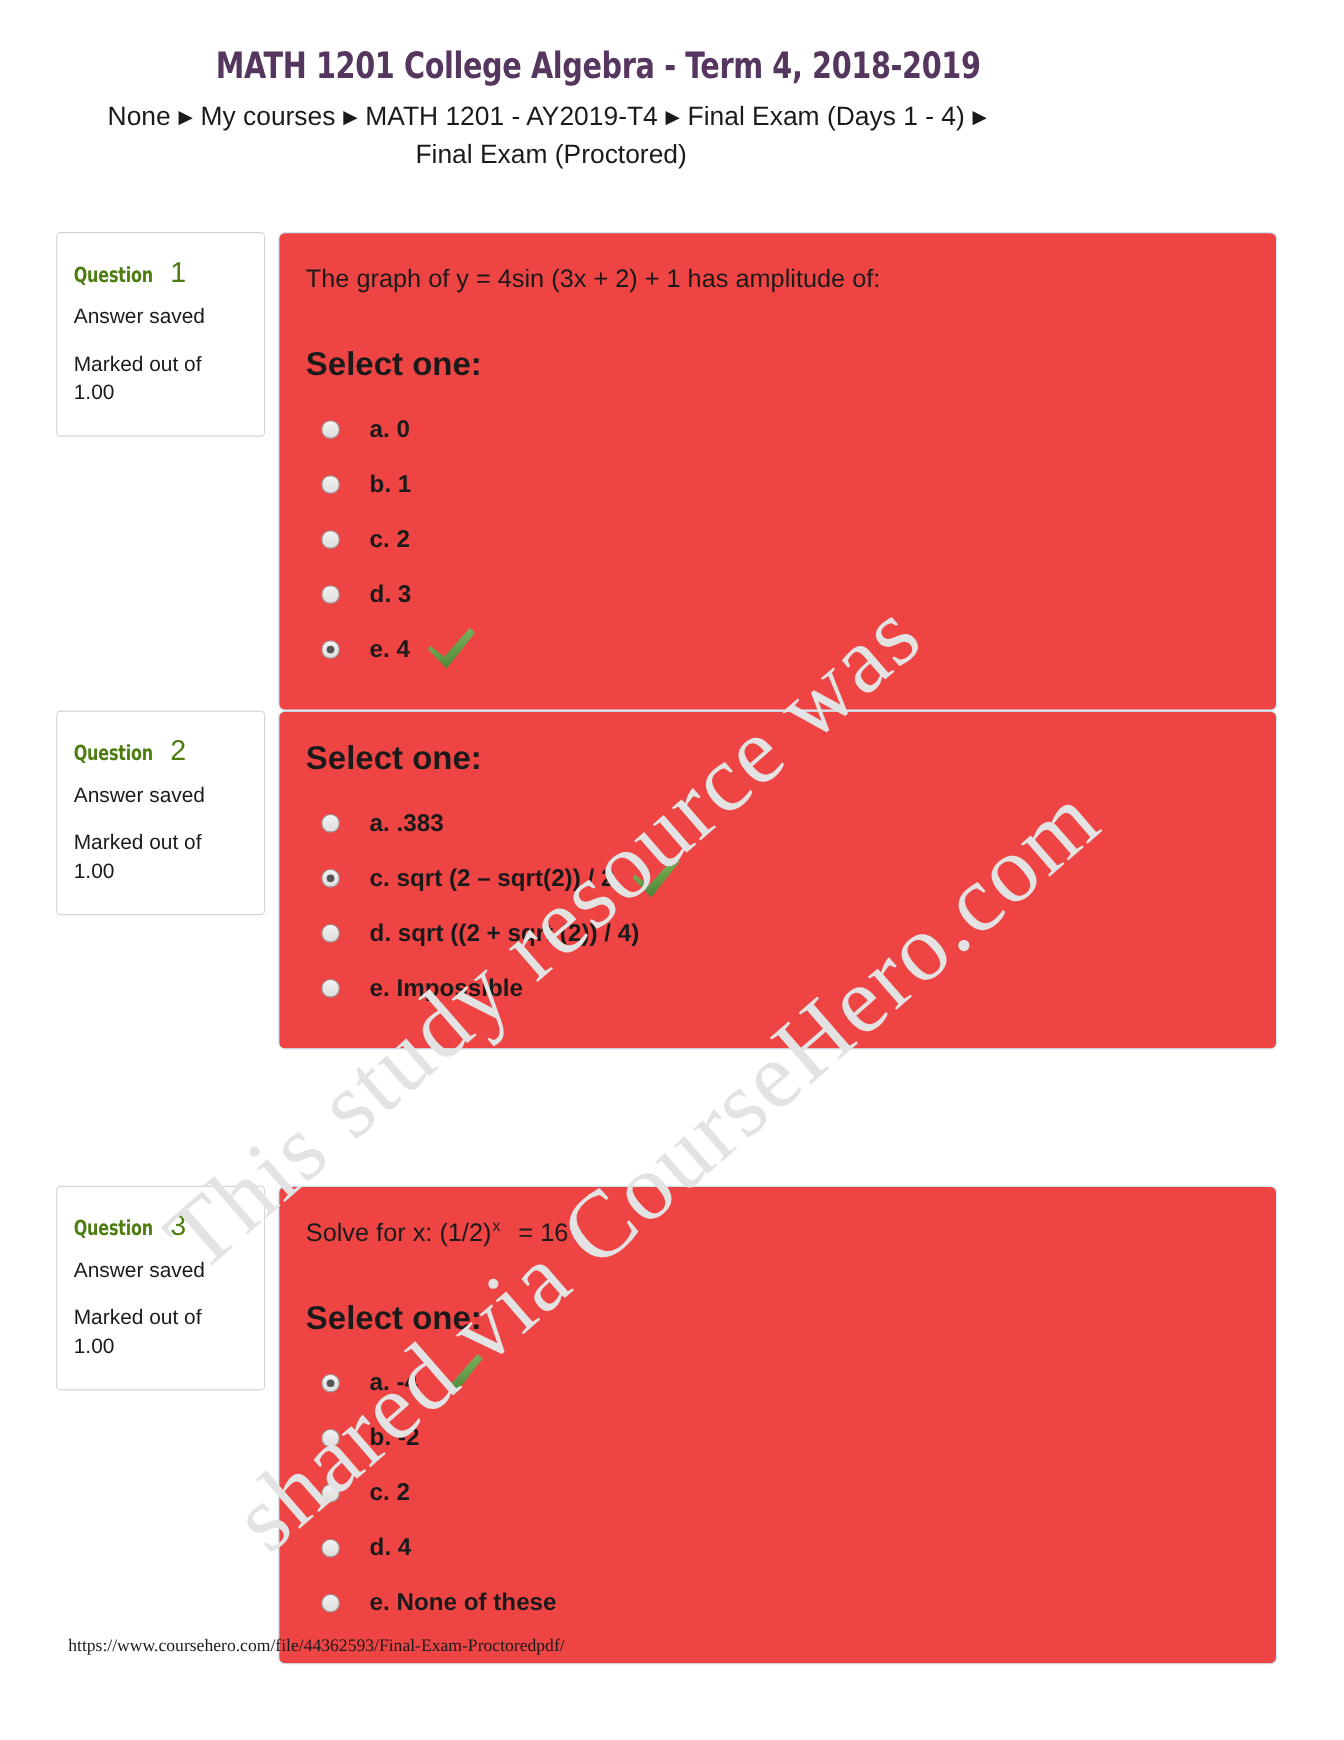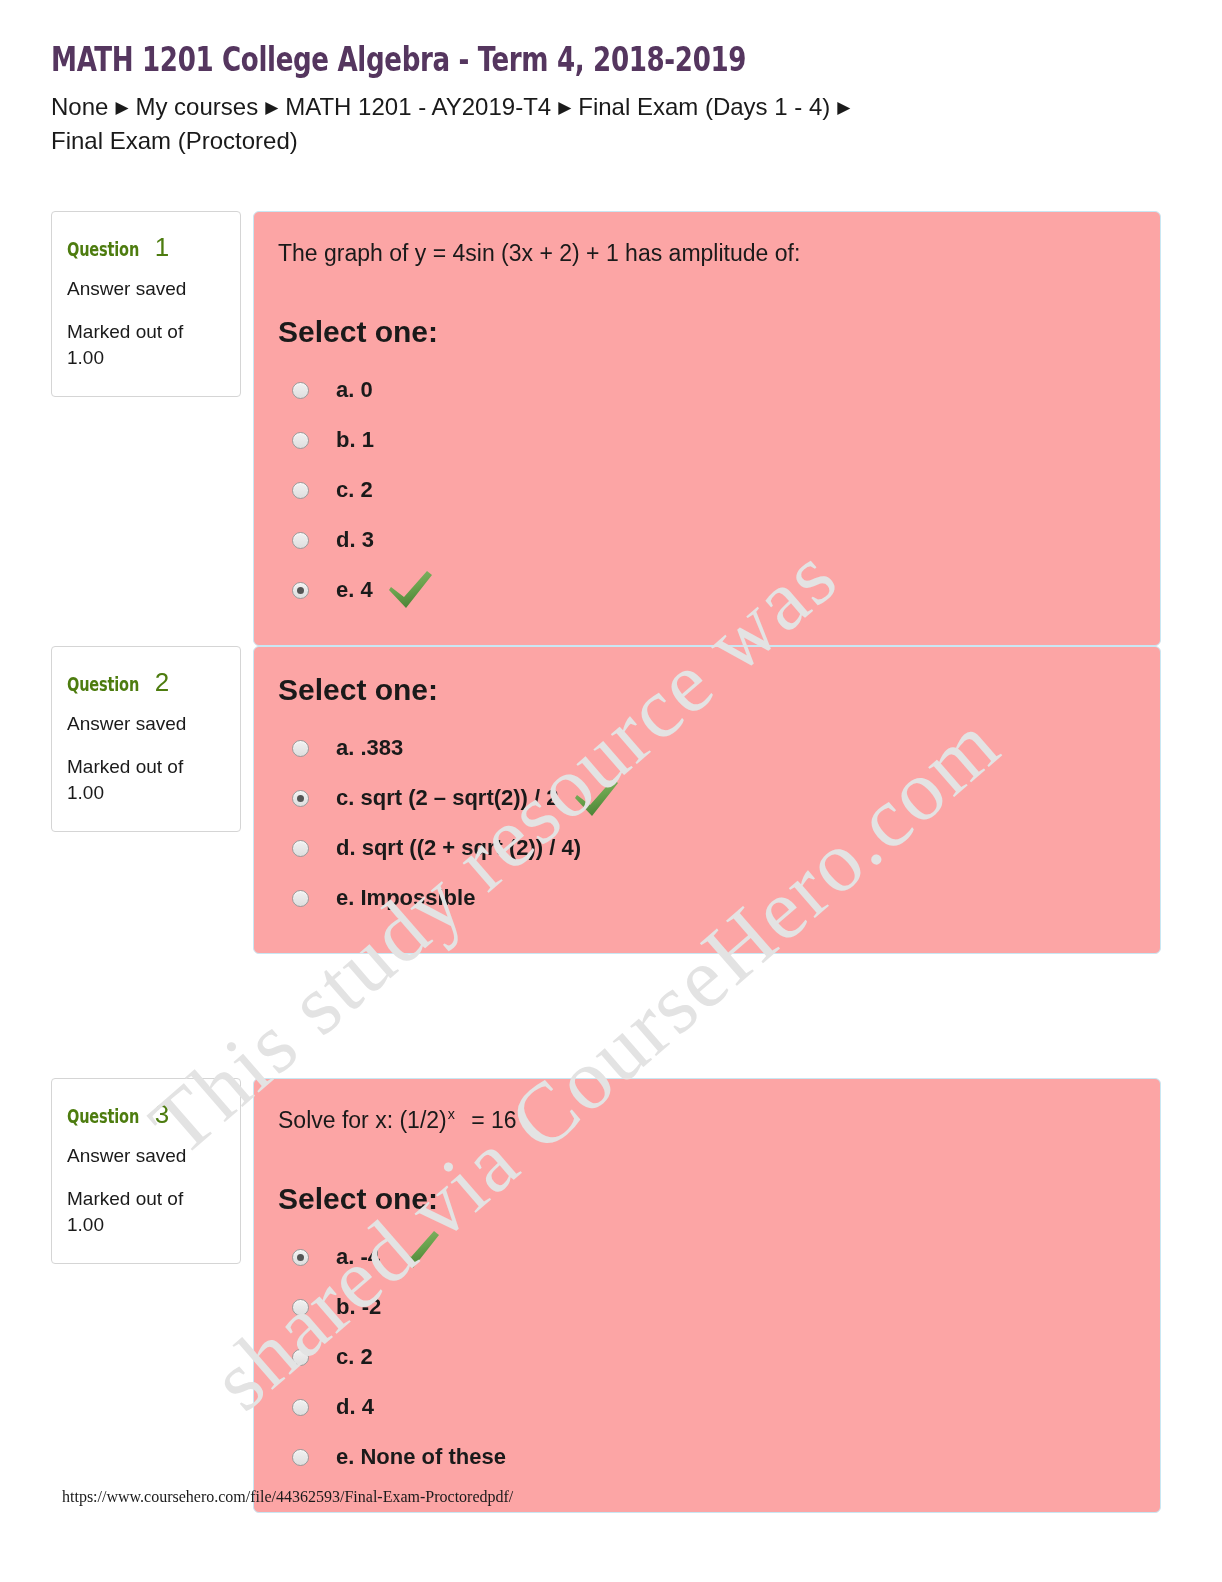--- a/index.html
+++ b/index.html
@@ -42,20 +42,21 @@
     transform: rotate(-41deg);
   }
 
   
   #page-header {
     position: absolute;
     left: 51px;
     top: 40px;
     width: 1120px;
     z-index: 2;
+    text-align: center;
   }
   #course-title {
     font-family: "DejaVu Sans Condensed", "Liberation Sans Narrow", "Liberation Sans", sans-serif;
     font-weight: bold;
     font-size: 33px;
     color: #55365f;
     letter-spacing: -0.4px;
     line-height: 1.2;
     transform: scaleX(0.88);
     transform-origin: left center;
@@ -129,21 +130,21 @@
     line-height: 1.4;
     max-width: 140px;
   }
 
   .q-content {
     position: absolute;
     left: 202px;
     width: 908px;
     border: 1px solid #c9e7f3;
     border-radius: 6px;
-    background: #fca5a5;
+    background: #ef4444;
     padding: 26px 36px 30px 24px;
     min-height: 200px;
   }
   .q-text {
     font-size: 23px;
     color: #1a1a1a;
     line-height: 1.35;
     margin-bottom: 46px;
   }
   .q-text sup {

